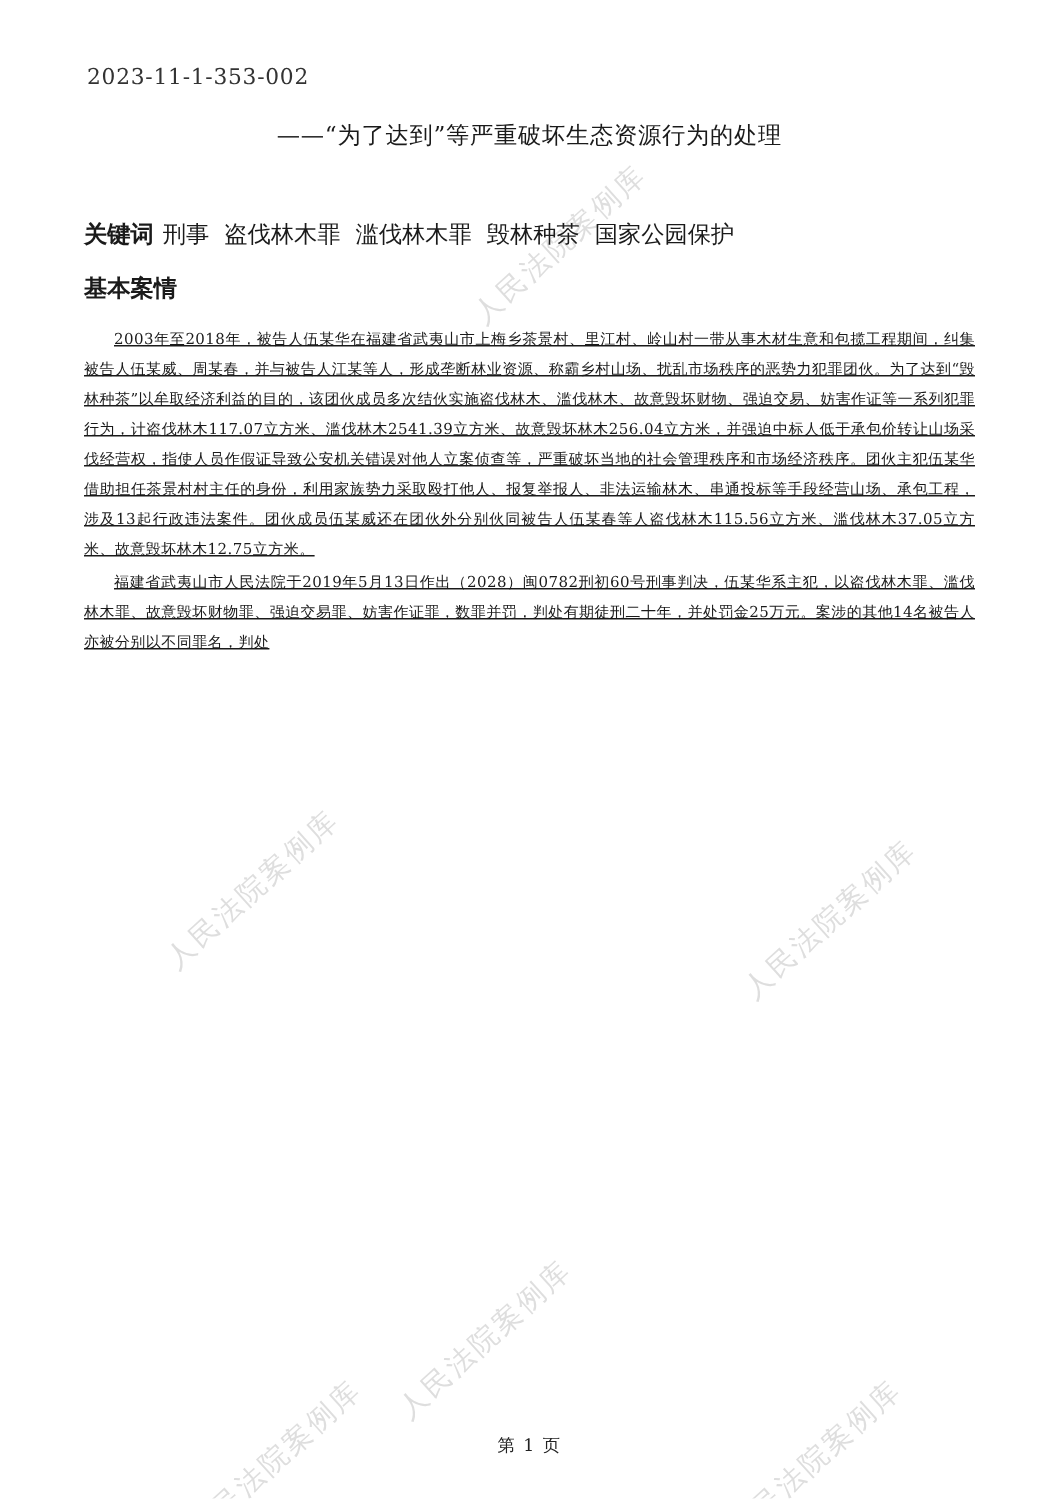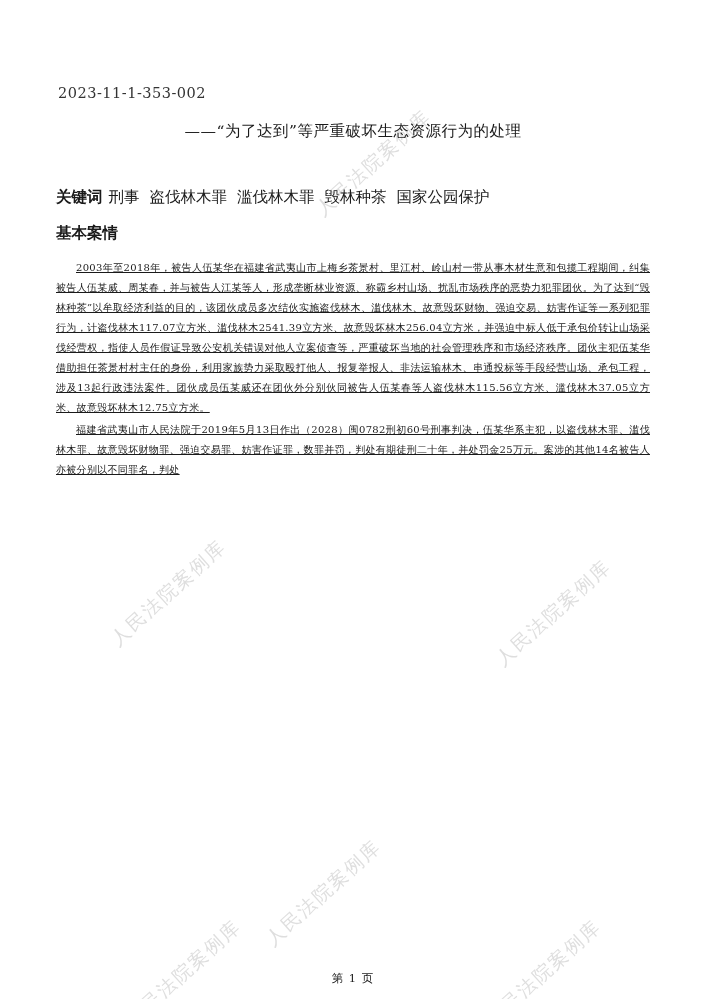--- a/index.html
+++ b/index.html
@@ -44,21 +44,20 @@
   .wm1 { left: 300px;  top: 150px; }
   .wm2 { left: 95px;   top: 580px; }
   .wm3 { left: 480px;  top: 600px; }
   .wm4 { left: 110px;  top: 960px; }
   .wm5 { left: 470px;  top: 960px; }
   .wm6 { left: 250px;  top: 880px; }
 
   .content {
     position: relative;
     z-index: 1;
-    margin-top: 41px;
   }
 
   .docnum {
     font-size: 14.5px;
     color: #333;
     margin: 0 0 18px 2px;
     letter-spacing: 0.5px;
     font-family: "DejaVu Serif", serif;
   }
 
@@ -110,21 +109,21 @@
     text-decoration: underline;
   }
   p.body + p.body {
     margin-top: 2px;
   }
 
   .footer {
     position: absolute;
     left: 0;
     right: 0;
-    bottom: 13px;
+    bottom: 28px;
     text-align: center;
     font-size: 11.5px;
     color: #222;
     z-index: 1;
     letter-spacing: 1px;
   }
 </style>
 </head>
 <body>
 

